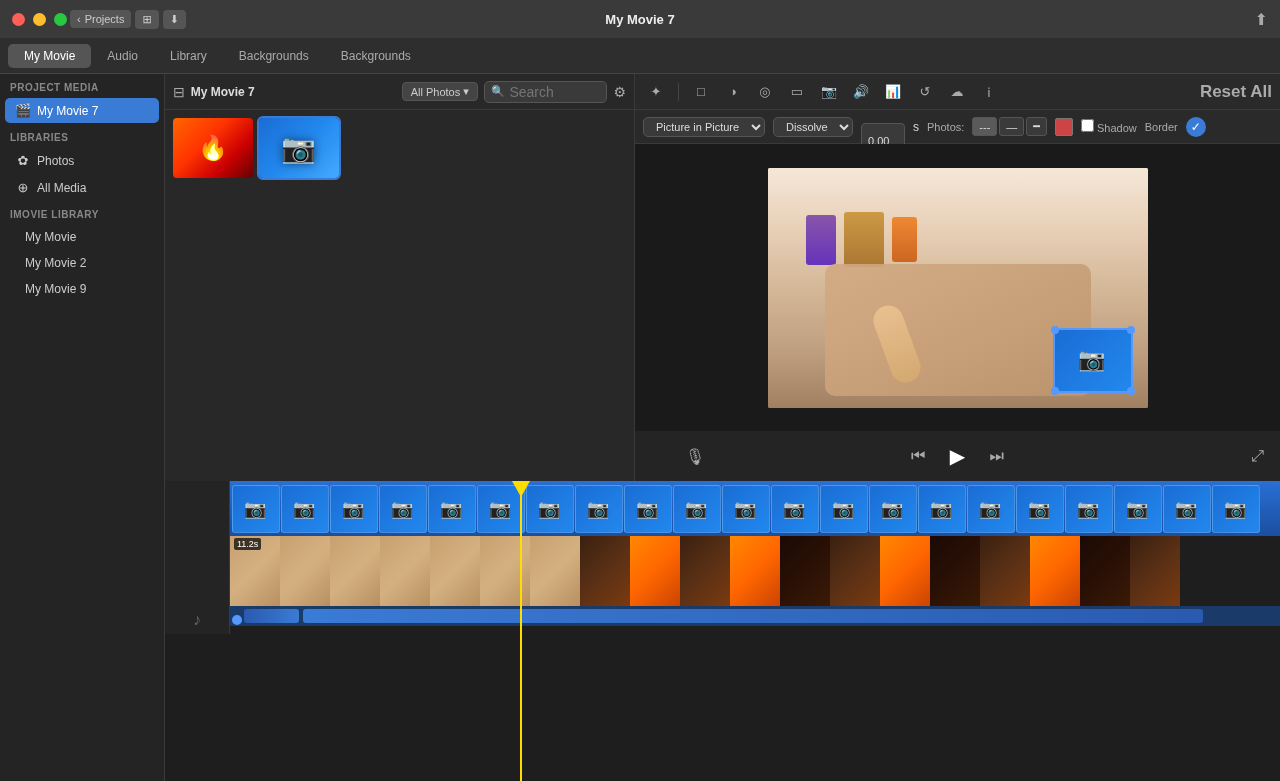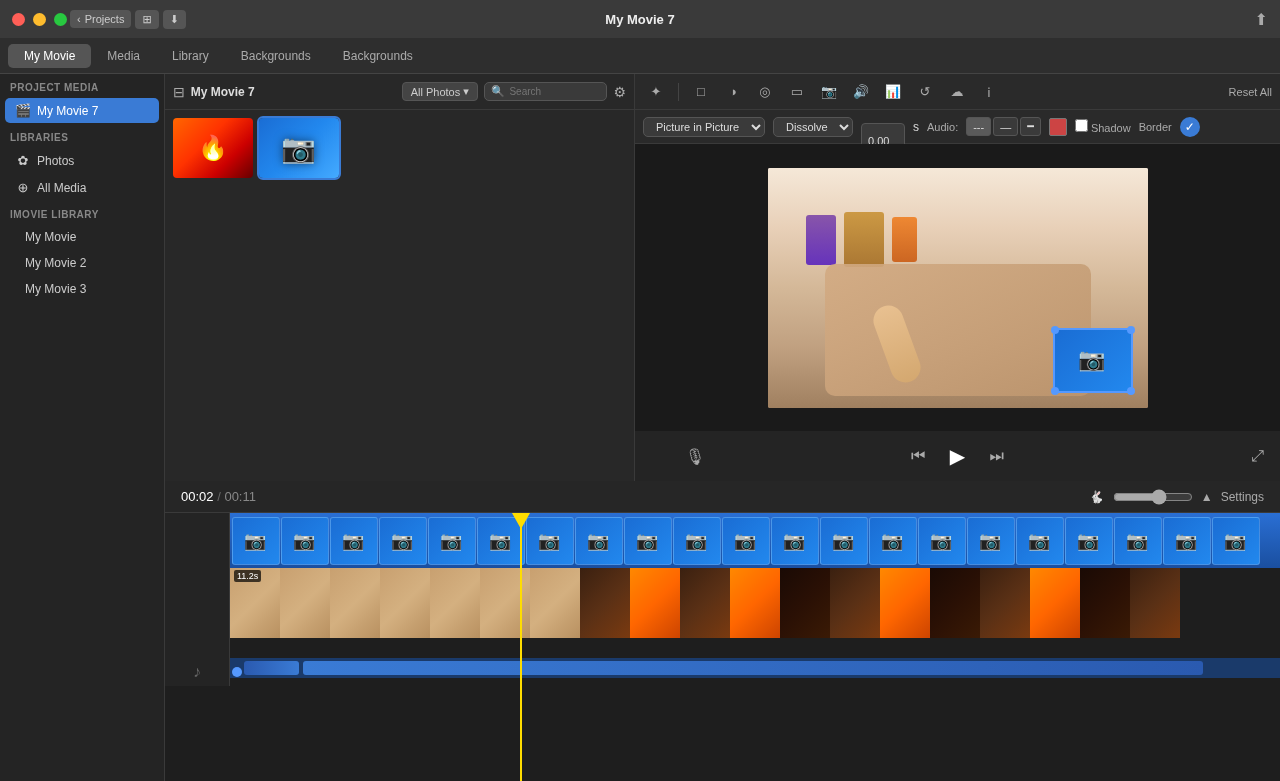--- a/index.html
+++ b/index.html
@@ -195,21 +195,21 @@
       border: 1px solid #555;
       border-radius: 5px;
       padding: 2px 7px;
       gap: 4px;
     }
     .search-box input {
       background: none;
       border: none;
       outline: none;
       color: #ccc;
-      font-size: 10px;
+      font-size: 14px;
       width: 90px;
     }
     .search-icon { color: #888; font-size: 11px; }
     .gear-btn {
       background: none;
       border: none;
       color: #aaa;
       cursor: pointer;
       font-size: 14px;
     }
@@ -292,22 +292,23 @@
       width: 1px;
       height: 18px;
       background: #444;
       margin: 0 3px;
     }
     .reset-all-btn {
       margin-left: auto;
       background: none;
       border: none;
       color: #aaa;
-      font-size: 11px;
-      cursor: pointer;
+      font-size: 17px;
+      cursor: pointer;
+      font-weight: bold;
     }
 
     
     .pip-controls {
       height: 34px;
       background: #2a2a2a;
       display: flex;
       align-items: center;
       padding: 0 8px;
       gap: 8px;
@@ -578,21 +579,21 @@
       border-radius: 3px;
       display: flex;
       align-items: center;
       justify-content: center;
       flex-shrink: 0;
       font-size: 18px;
       color: white;
       border: 1px solid rgba(255,255,255,0.2);
     }
     .video-track {
-      height: 90px;
+      height: 70px;
       display: flex;
       position: relative;
     }
     .video-track-inner {
       display: flex;
       flex: 1;
       overflow: hidden;
     }
     .video-cell {
       min-width: 48px;
@@ -671,21 +672,21 @@
     <button class="nav-btn">⬇</button>
   </div>
   <span class="titlebar-title">My Movie 7</span>
   <div class="titlebar-right">
     <button class="share-btn">⬆</button>
   </div>
 </div>
 
 <div class="tabbar">
   <div class="tab active">My Movie</div>
-  <div class="tab">Media</div>
+  <div class="tab">Audio</div>
   <div class="tab">Library</div>
   <div class="tab">Backgrounds</div>
   <div class="tab">Backgrounds</div>
 </div>
 
 <div class="main-area">
 
   <div class="sidebar">
     <div class="sidebar-section-header">PROJECT MEDIA</div>
     <div class="sidebar-item active">
@@ -702,21 +703,21 @@
       <span>All Media</span>
     </div>
     <div class="sidebar-section-header">iMovie Library</div>
     <div class="sidebar-item sidebar-sub">
       <span>My Movie</span>
     </div>
     <div class="sidebar-item sidebar-sub">
       <span>My Movie 2</span>
     </div>
     <div class="sidebar-item sidebar-sub">
-      <span>My Movie 3</span>
+      <span>My Movie 9</span>
     </div>
   </div>
 
   <div style="display:flex;flex-direction:column;flex:1;overflow:hidden;">
     <div style="display:flex;flex:1;overflow:hidden;">
 
       <div class="media-panel">
         <div class="media-toolbar">
           <button class="toggle-sidebar-btn">⊟</button>
           <span class="media-title">My Movie 7</span>
@@ -772,21 +773,21 @@
             <option>Side by Side</option>
             <option>Split Screen</option>
           </select>
           <select class="dissolve-select">
             <option>Dissolve</option>
             <option>Fade</option>
             <option>None</option>
           </select>
           <input class="duration-input" type="text" value="0.00" style="">
           <span>s</span>
-          <span class="border-label">Audio:</span>
+          <span class="border-label">Photos:</span>
           <div class="border-style-btns">
             <button class="border-btn active">---</button>
             <button class="border-btn">—</button>
             <button class="border-btn">━</button>
           </div>
           <div class="border-color-swatch"></div>
           <label class="shadow-label">
             <input type="checkbox" class="shadow-cb" style="">
             Shadow
           </label>
@@ -826,33 +827,20 @@
           <button class="skip-btn">⏮</button>
           <button class="play-btn">▶</button>
           <button class="skip-btn">⏭</button>
           <button class="fullscreen-btn">⤢</button>
         </div>
       </div>
     </div>
 
     <div class="timeline-area">
 
-      <div class="timeline-header">
-        <span class="time-display">
-          <span class="time-current">00:02</span>
-          <span class="time-sep"> / </span>
-          <span class="time-total">00:11</span>
-        </span>
-        <div class="timeline-right">
-          <span class="timeline-speed-icon">🐇</span>
-          <input type="range" class="zoom-slider" min="0" max="100" value="60" style="">
-          <span class="timeline-speed-icon">▲</span>
-          <button class="settings-btn">Settings</button>
-        </div>
-      </div>
 
       <div class="timeline-content">
 
         <div class="timeline-playhead"></div>
         <div class="timeline-playhead-top"></div>
 
         <div class="track-row">
           <div class="track-left"></div>
           <div class="track-right">
             <div class="clip-track-blue">

